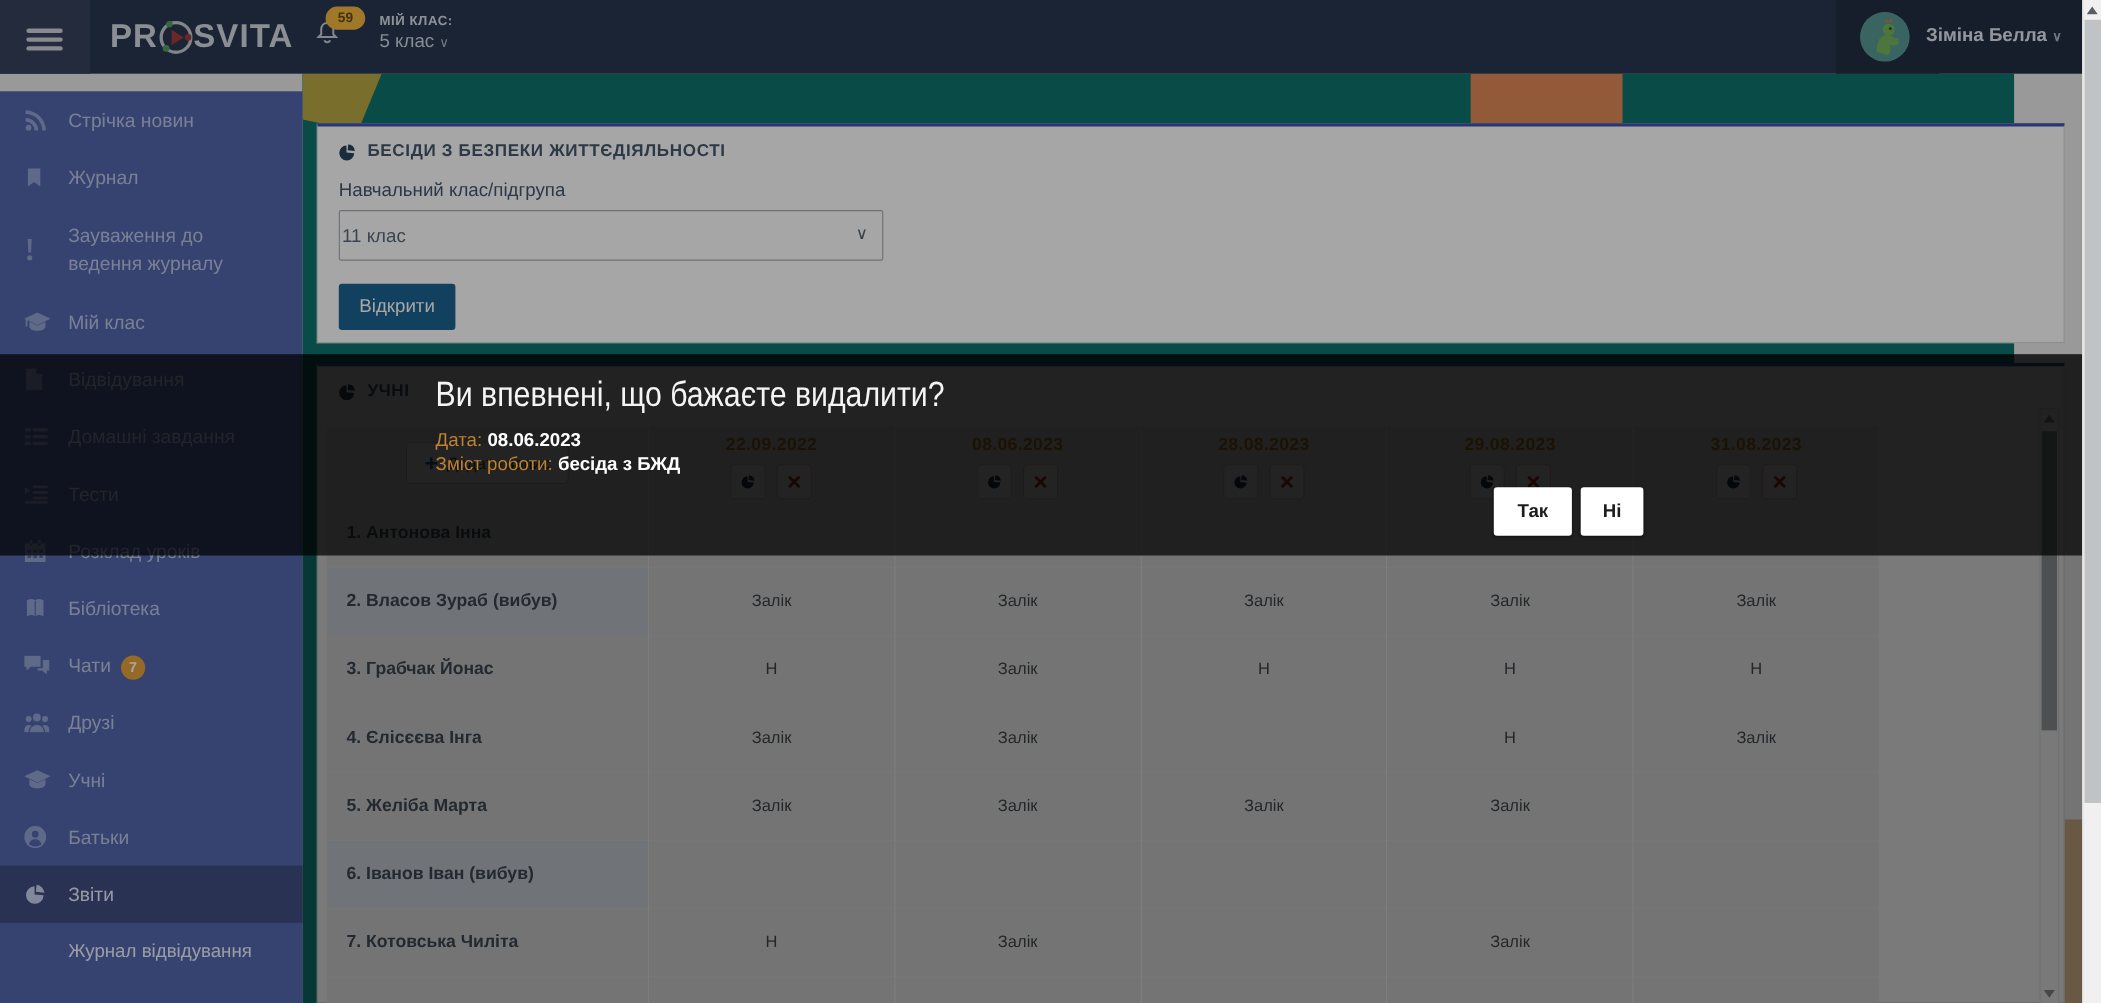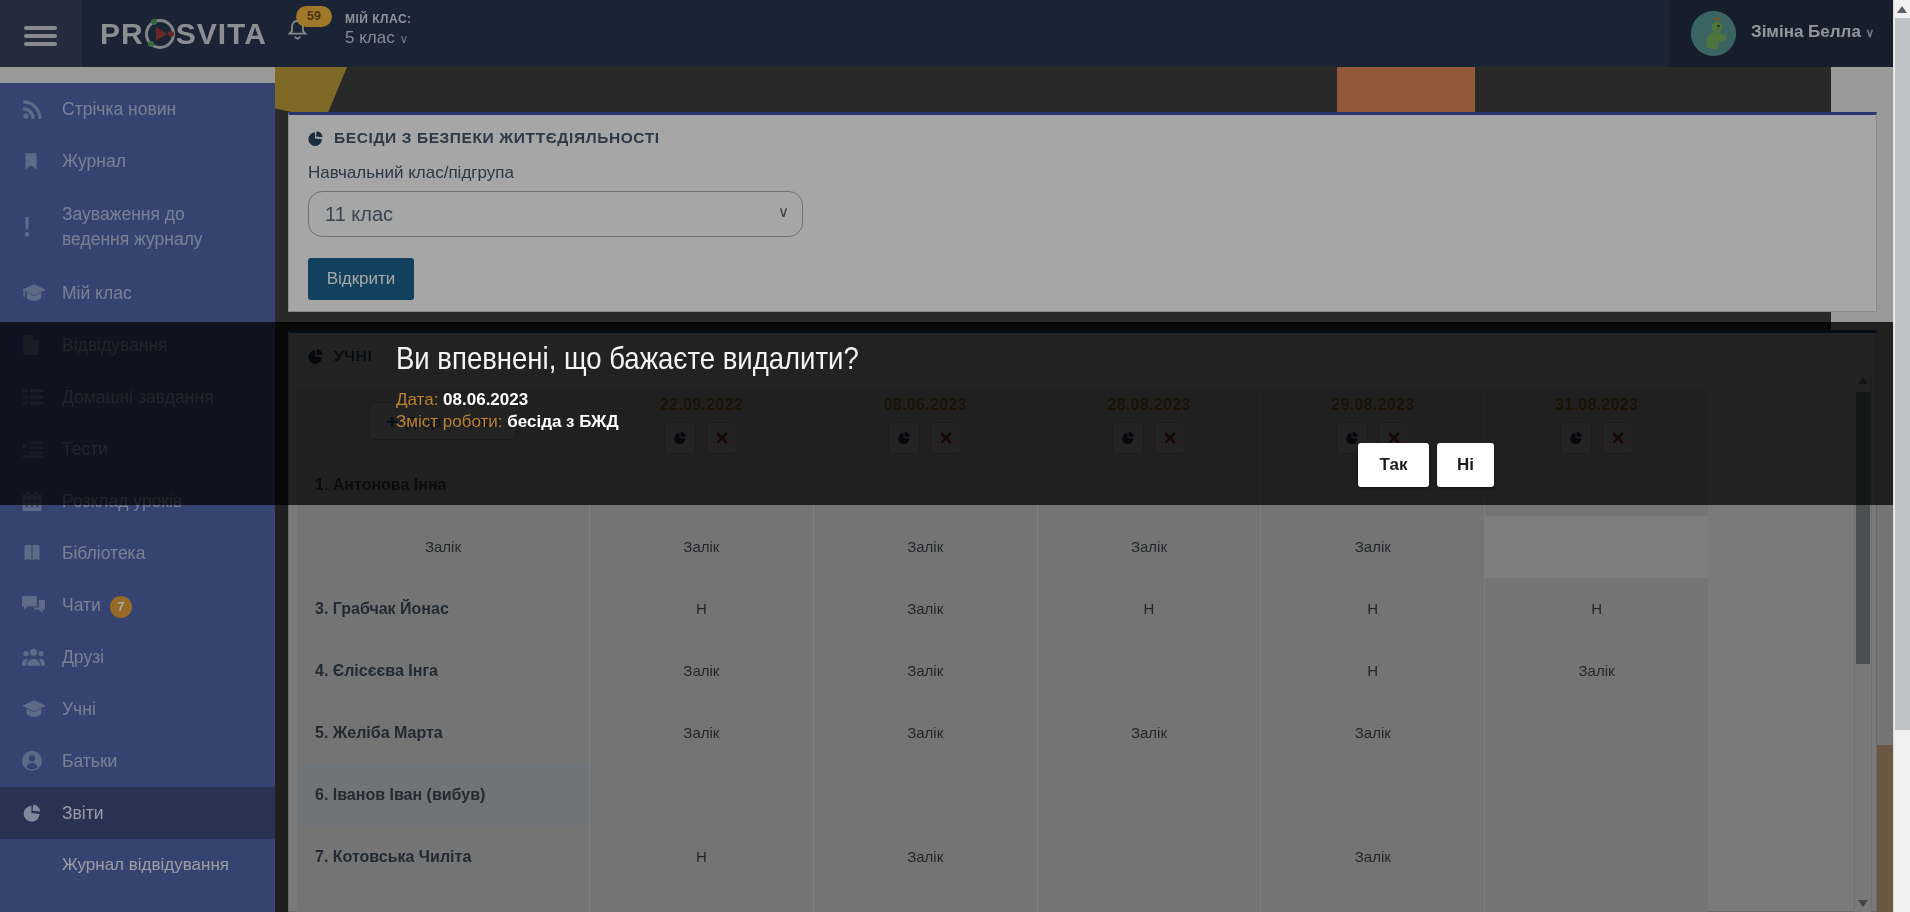--- a/index.html
+++ b/index.html
@@ -36,36 +36,36 @@
   .side-item .ic{width:26px;margin-left:22px;color:#93a3d2;display:flex;align-items:center;}
   .side-item .txt{margin-left:14px;font-size:17.5px;line-height:25px;}
   .side-item.active{background:#3f4d80;color:#e8edf8;}
   .side-item.active .ic{color:#c7d2ef;}
   .side-item.two{height:80px;}
   .side-badge{display:inline-block;margin-left:9px;min-width:22px;height:22px;border-radius:50%;background:#e8a23d;
         color:#fff;font-size:13px;font-weight:bold;line-height:22px;text-align:center;}
   .side-sub{display:flex;align-items:center;height:52px;padding-left:62px;color:#edf1fa;font-size:17px;cursor:pointer;}
 
   
-  .content{position:absolute;left:275px;top:67px;width:1556px;height:845px;background:#404040;}
+  .content{position:absolute;left:275px;top:67px;width:1556px;height:845px;background:#0f766e;}
   .deco-gold{position:absolute;left:0;top:0;width:72px;height:52px;background:#d9b33c;
         clip-path:polygon(0 0,100% 0,70% 100%,0 80%);opacity:.85;}
   .deco-orange{position:absolute;left:1062px;top:0;width:138px;height:45px;background:#e08a57;}
   .deco-tan{position:absolute;left:1599px;top:678px;width:19px;height:167px;background:#d6b28a;}
 
   .panel{position:absolute;background:#fff;border:1px solid #d6d6d6;border-top:3px solid #4054b2;box-sizing:border-box;}
   .panel-talks{left:13px;top:45px;width:1589px;height:200px;}
   .panel-students{left:13px;top:263px;width:1589px;height:582px;background:#f7f7f8;}
   .panel-head{display:flex;align-items:center;margin:14px 0 0 18px;color:#46586d;
         font-size:15.5px;font-weight:bold;letter-spacing:.6px;}
   .panel-head .ic{margin-right:10px;color:#29455e;display:flex;}
   .field-label{position:absolute;left:19px;top:48px;font-size:17px;color:#44566e;}
   .select-wrap{position:absolute;left:19px;top:76px;width:495px;height:46px;}
   .select-wrap select{width:100%;height:100%;appearance:none;-webkit-appearance:none;border:1px solid #a8adb3;
-        border-radius:14px;background:#fff;padding-left:16px;font-size:20px;color:#5a6a7d;
+        border-radius:2px;background:#fff;padding-left:2px;font-size:17px;color:#5a6a7d;
         font-family:"Liberation Sans",sans-serif;}
   .select-wrap .chevron{position:absolute;right:14px;top:12px;font-size:15px;color:#55606c;pointer-events:none;}
   .open-btn{position:absolute;left:19px;top:143px;width:106px;height:42px;background:#1d6492;color:#fff;
         border:none;border-radius:3px;font-size:17px;font-family:"Liberation Sans",sans-serif;cursor:pointer;}
 
   
   .tbl{position:absolute;left:8px;top:55px;width:1411px;background:#fff;}
   .tgrid{display:grid;grid-template-columns:292px repeat(5,222.8px);gap:1px;background:#fff;}
   .th-cell{background:#ececec;height:66px;position:relative;}
   .th-name{display:flex;align-items:center;justify-content:center;}
@@ -440,20 +440,21 @@
         <div id="table-body">
             <div class="tgrid">
               <div class="trow-name">1. Антонова Інна</div>
               <div class="tcell"></div>
               <div class="tcell"></div>
               <div class="tcell"></div>
               <div class="tcell"></div>
               <div class="tcell"></div>
             </div>
             <div class="tgrid">
+              <div class="trow-name departed">2. Власов Зураб (вибув)</div>
               <div class="tcell">Залік</div>
               <div class="tcell">Залік</div>
               <div class="tcell">Залік</div>
               <div class="tcell">Залік</div>
               <div class="tcell">Залік</div>
             </div>
             <div class="tgrid">
               <div class="trow-name">3. Грабчак Йонас</div>
               <div class="tcell">Н</div>
               <div class="tcell">Залік</div>

